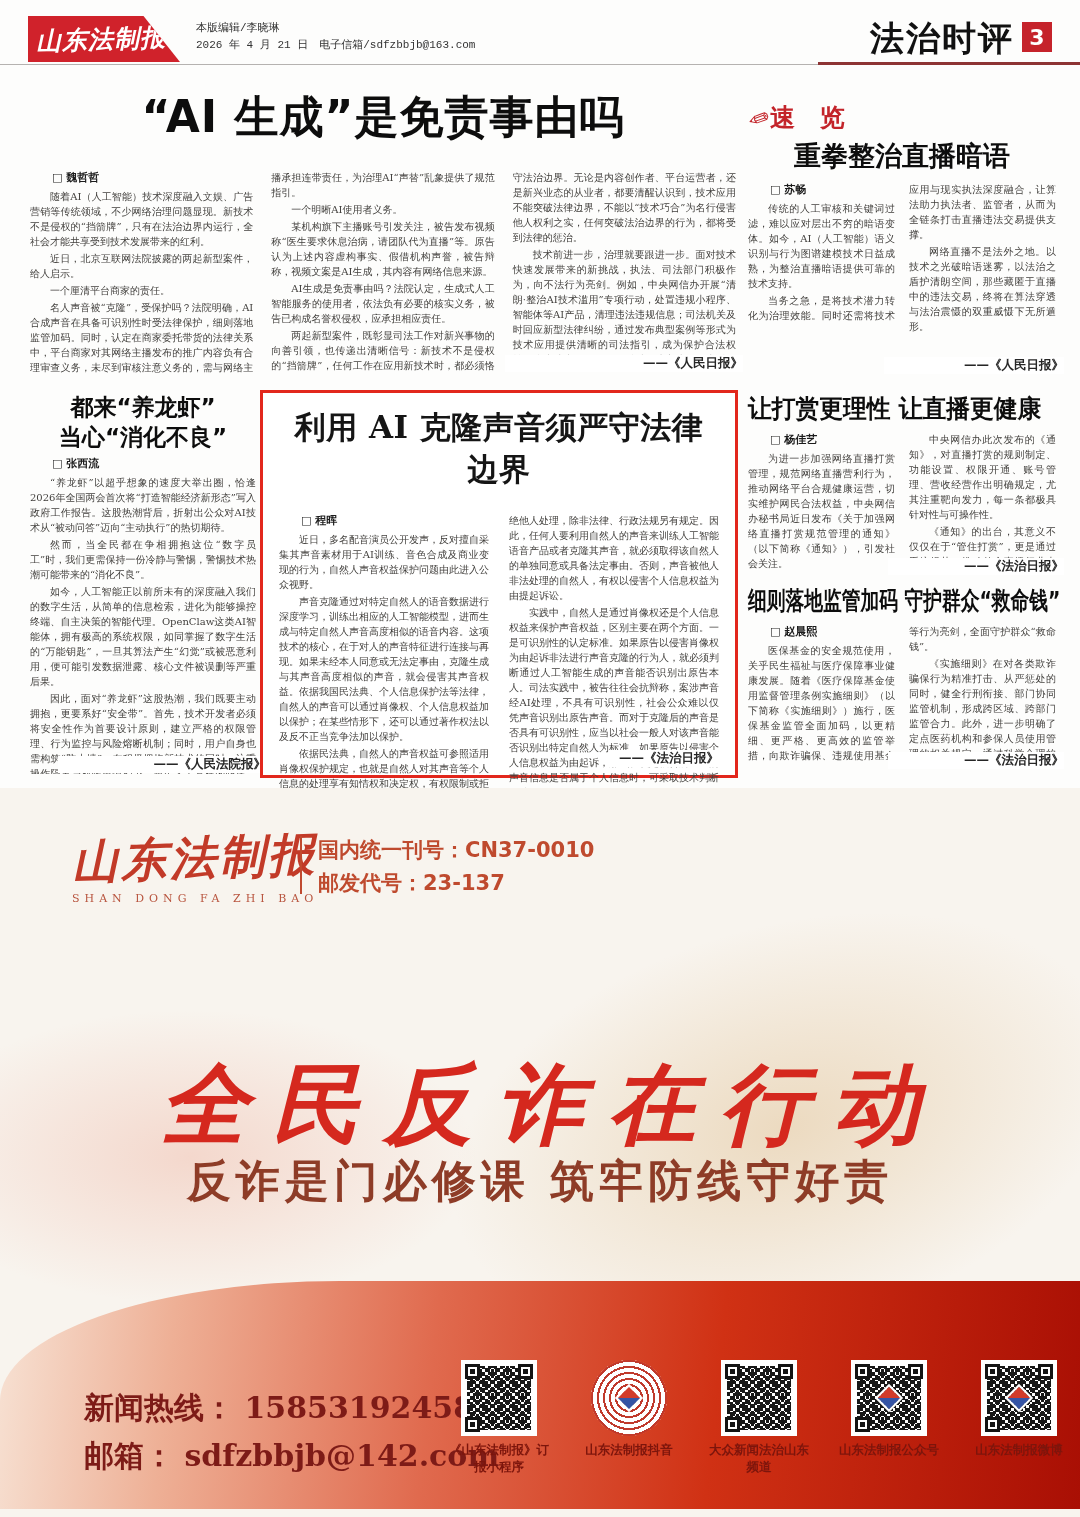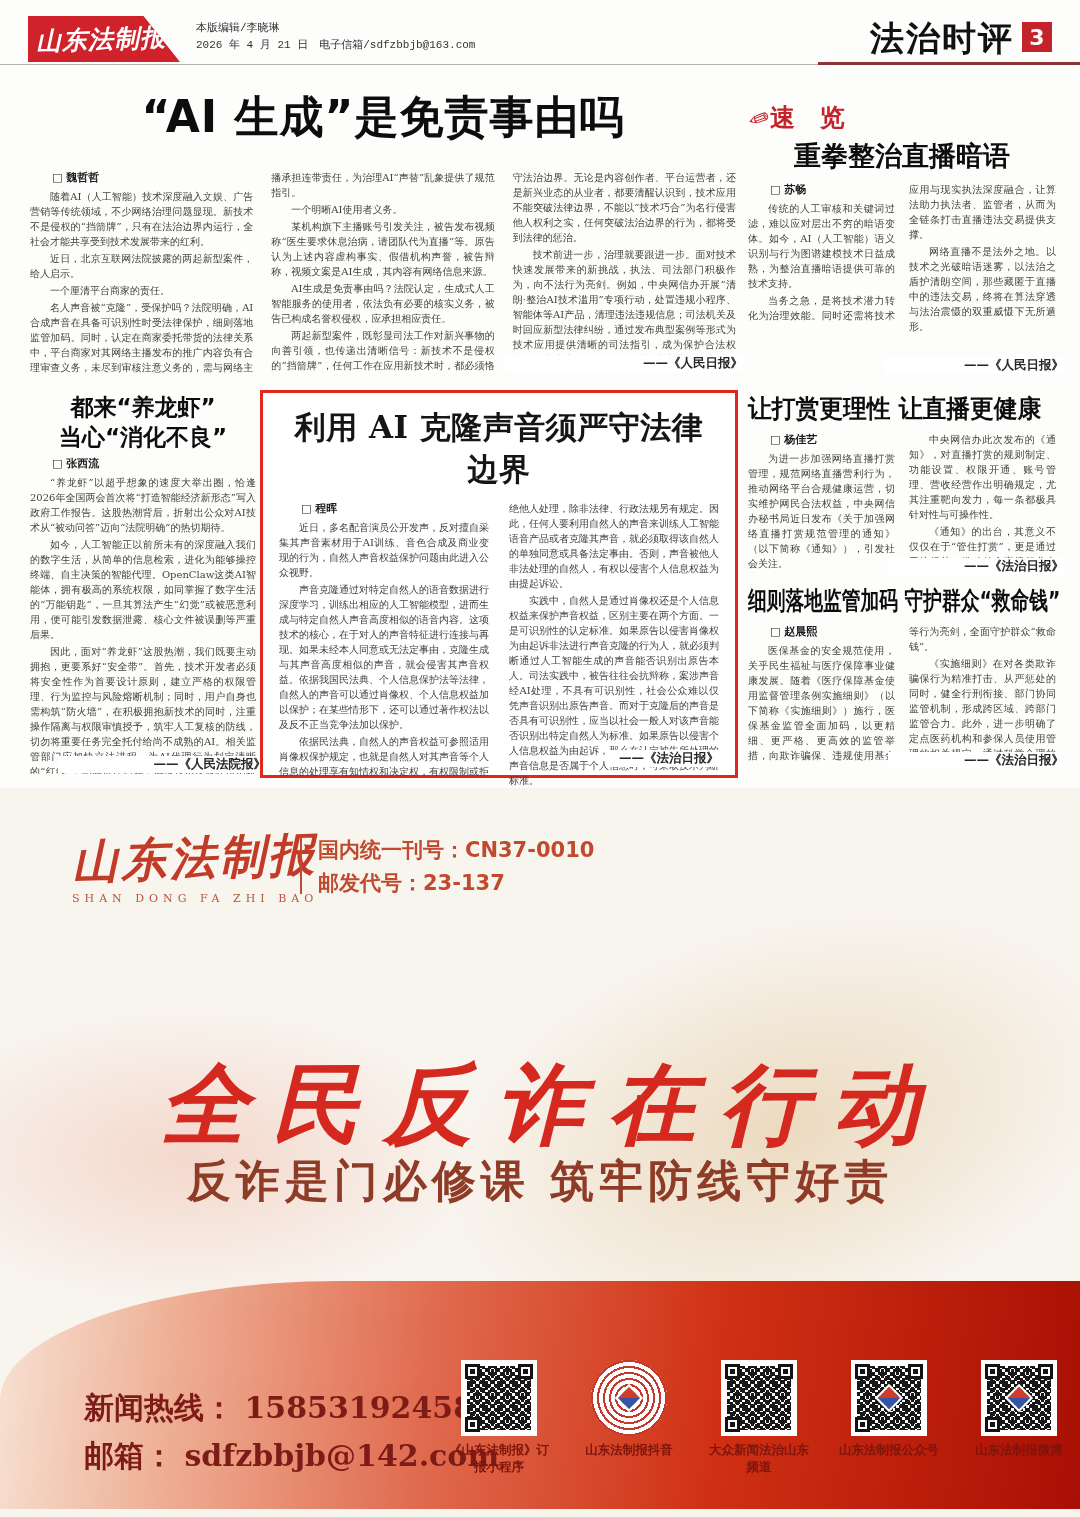--- a/index.html
+++ b/index.html
@@ -42,21 +42,21 @@
   .bc-attr{left:884px;top:357px;width:170px;}
   
   .lob-title{position:absolute;left:30px;top:392px;width:226px;text-align:center;font-size:23px;
              font-weight:bold;color:#0d0d0d;line-height:1.32;
              font-family:"DejaVu Sans","Liberation Sans",sans-serif;}
   .lob-body{position:absolute;left:30px;top:456px;width:226px;height:318px;}
   .lob-attr{left:58px;top:756px;width:198px;}
   
   .voice-box{position:absolute;left:260px;top:390px;width:478px;height:388px;border:3px solid #e2271c;
              background:#fff;box-sizing:border-box;padding:10px 16px;}
-  .voice-title{margin:4px 0 10px;text-align:center;font-size:31px;font-weight:900;color:#151515;
+  .voice-title{margin:4px 0 22px;text-align:center;font-size:31px;font-weight:900;color:#151515;
                font-family:"DejaVu Serif","Liberation Serif",serif;letter-spacing:0.5px;}
   .voice-body{column-count:2;column-gap:20px;height:288px;}
   .voice-attr{right:16px;bottom:8px;}
   
   .tip-title,.med-title{position:absolute;left:748px;width:308px;font-size:25px;font-weight:bold;
       color:#0d0d0d;white-space:nowrap;transform-origin:left center;
       font-family:"DejaVu Sans","Liberation Sans",sans-serif;}
   .tip-title{top:392px;transform:scaleX(0.95);}
   .med-title{top:584px;transform:scaleX(0.75);}
   .tip-body{position:absolute;left:748px;top:432px;width:308px;height:146px;column-count:2;column-gap:14px;}
@@ -147,21 +147,22 @@
     <p>网络直播不是法外之地。以技术之光破暗语迷雾，以法治之盾护清朗空间，那些藏匿于直播中的违法交易，终将在算法穿透与法治震慑的双重威慑下无所遁形。</p>
   </div>
   <div class="attr bc-attr">——《人民日报》</div>
 
   <div class="lob-title">
     <div>都来“养龙虾”</div>
     <div>当心“消化不良”</div>
   </div>
   <div class="lob-body col-body">
     <p class="byline">□ 张西流</p>
-    <p>“养龙虾”以超乎想象的速度大举出圈，恰逢2026年全国两会首次将“打造智能经济新形态”写入政府工作报告。这股热潮背后，折射出公众对AI技术从“被动问答”迈向“法院明确”的热切期待。</p>
+    <p>“养龙虾”以超乎想象的速度大举出圈，恰逢2026年全国两会首次将“打造智能经济新形态”写入政府工作报告。这股热潮背后，折射出公众对AI技术从“被动问答”迈向“主动执行”的热切期待。</p>
+    <p>然而，当全民都在争相拥抱这位“数字员工”时，我们更需保持一份冷静与警惕，警惕技术热潮可能带来的“消化不良”。</p>
     <p>如今，人工智能正以前所未有的深度融入我们的数字生活，从简单的信息检索，进化为能够操控终端、自主决策的智能代理。OpenClaw这类AI智能体，拥有极高的系统权限，如同掌握了数字生活的“万能钥匙”，一旦其算法产生“幻觉”或被恶意利用，便可能引发数据泄露、核心文件被误删等严重后果。</p>
     <p>因此，面对“养龙虾”这股热潮，我们既要主动拥抱，更要系好“安全带”。首先，技术开发者必须将安全性作为首要设计原则，建立严格的权限管理、行为监控与风险熔断机制；同时，用户自身也需构筑“防火墙”，在积极拥抱新技术的同时，注重操作隔离与权限审慎授予，筑牢人工复核的防线，切勿将重要任务完全托付给尚不成熟的AI。相关监管部门应加快立法进程，为AI代理行为划定清晰的“红线”，明确责任归属，确保技术发展在法治轨道上健康运行。</p>
 
   </div>
   <div class="attr lob-attr">——《人民法院报》</div>
 
   <div class="voice-box">
     <div class="voice-title">利用 AI 克隆声音须严守法律边界</div>
     <div class="voice-body col-body">
       <p class="byline">□ 程晖</p>

